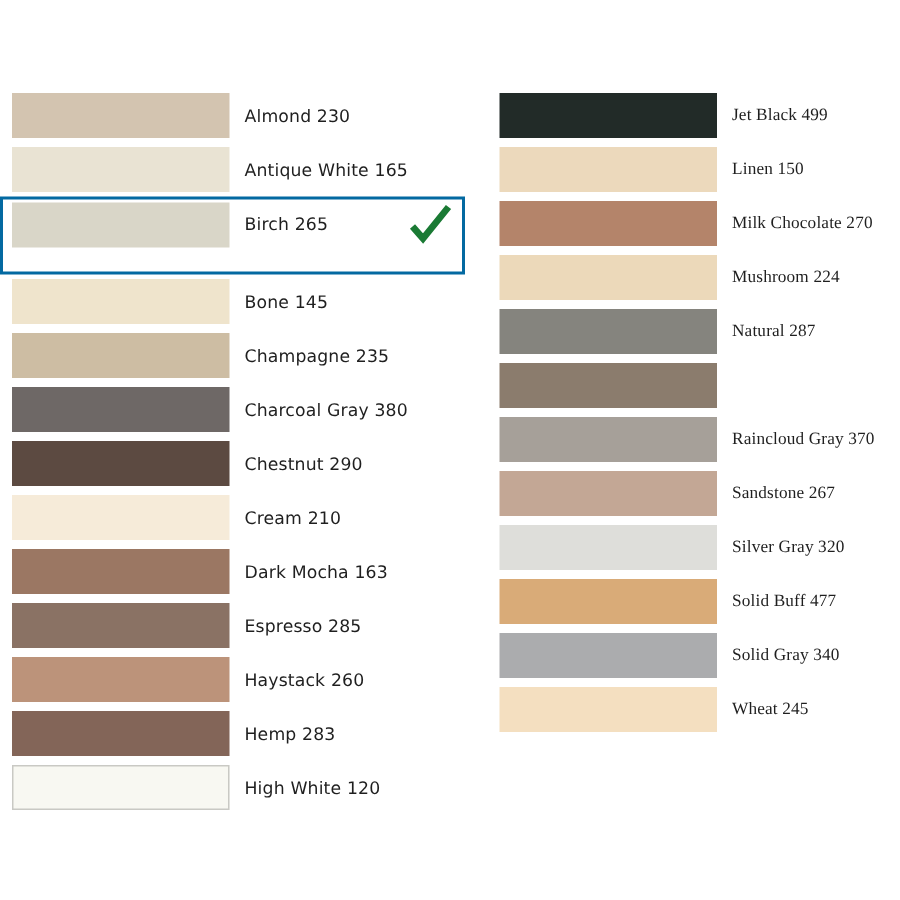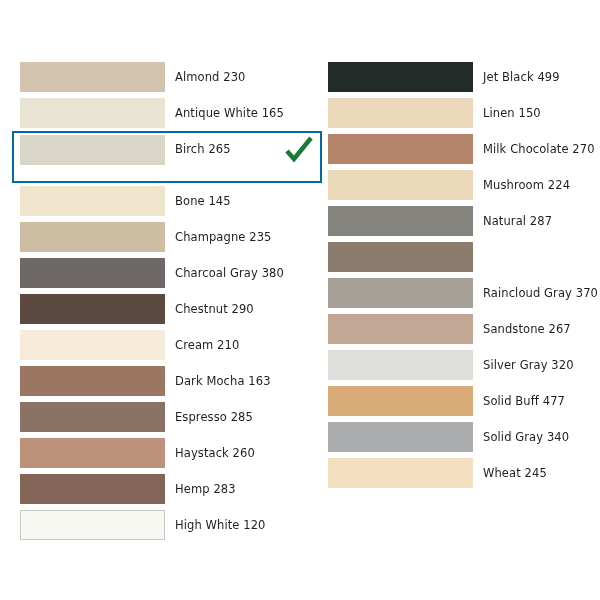--- a/index.html
+++ b/index.html
@@ -19,24 +19,23 @@
     position: absolute;
     left: 0;
     top: 0;
     width: 600px;
     height: 600px;
   }
 
   .column {
     position: absolute;
     top: 60px;
-    margin-left: 12px;
   }
   .column.left  { left: 0px;   width: 310px; }
-  .column.right { left: 308px; width: 275px; }
+  .column.right { left: 325px; width: 275px; font-family: Liberation Serif, serif; }
 
   .swatch-row {
     position: relative;
     height: 34px;
     margin-bottom: 2px;
     box-sizing: border-box;
   }
 
   .swatch-row.selected {
     border: 2px solid #0369a1;

